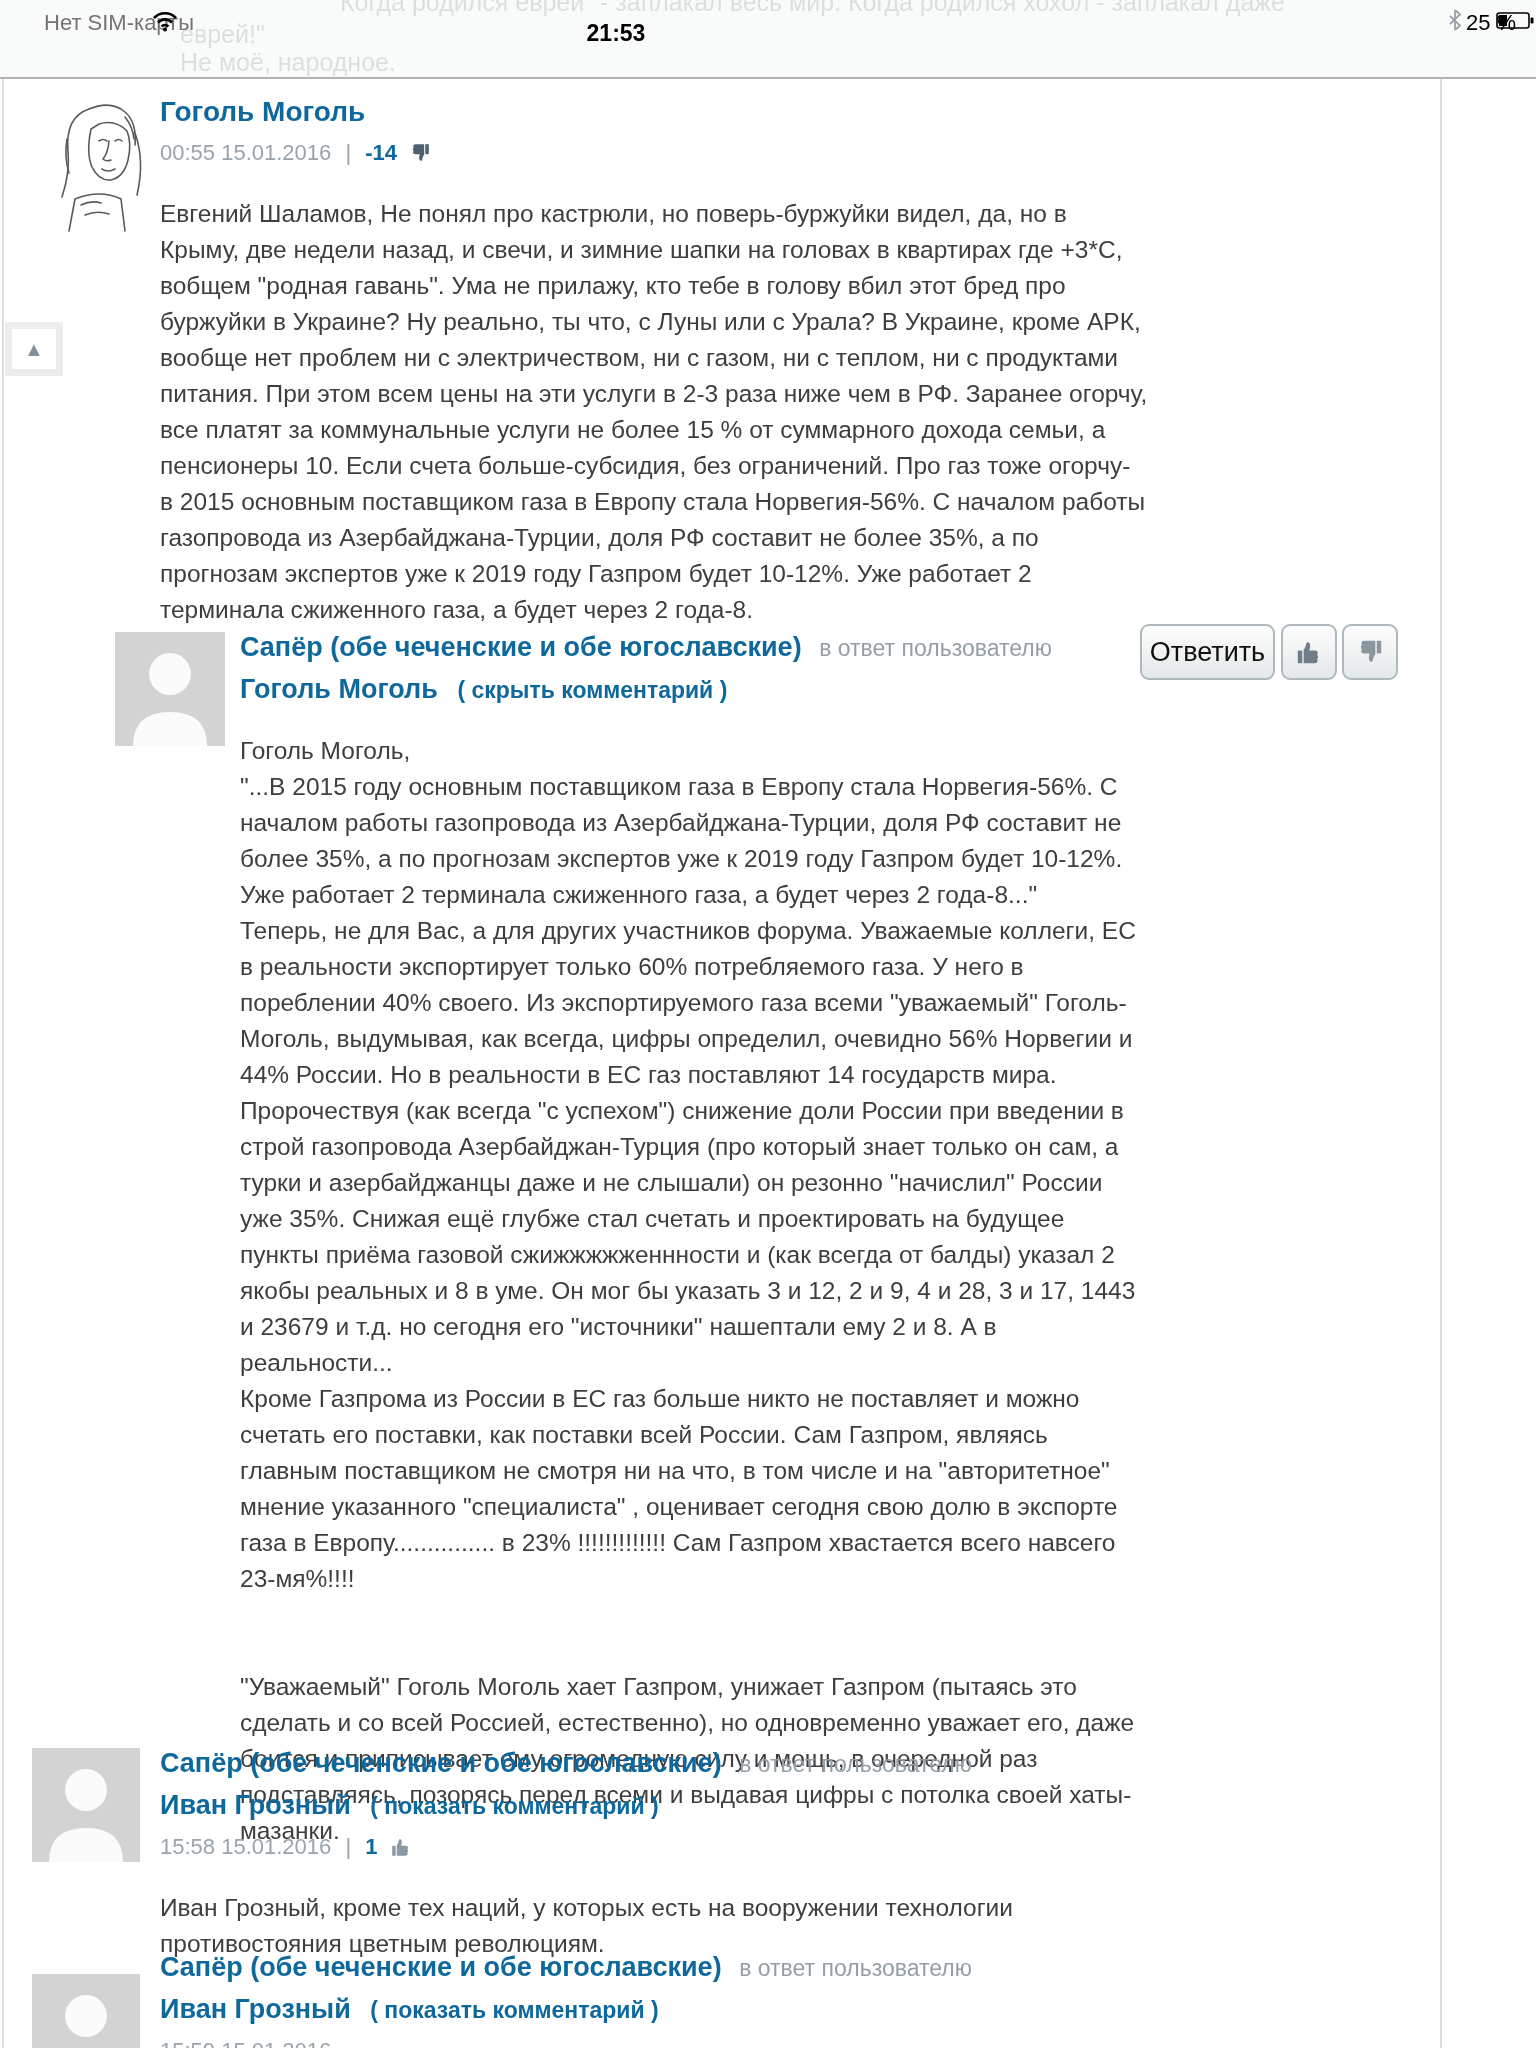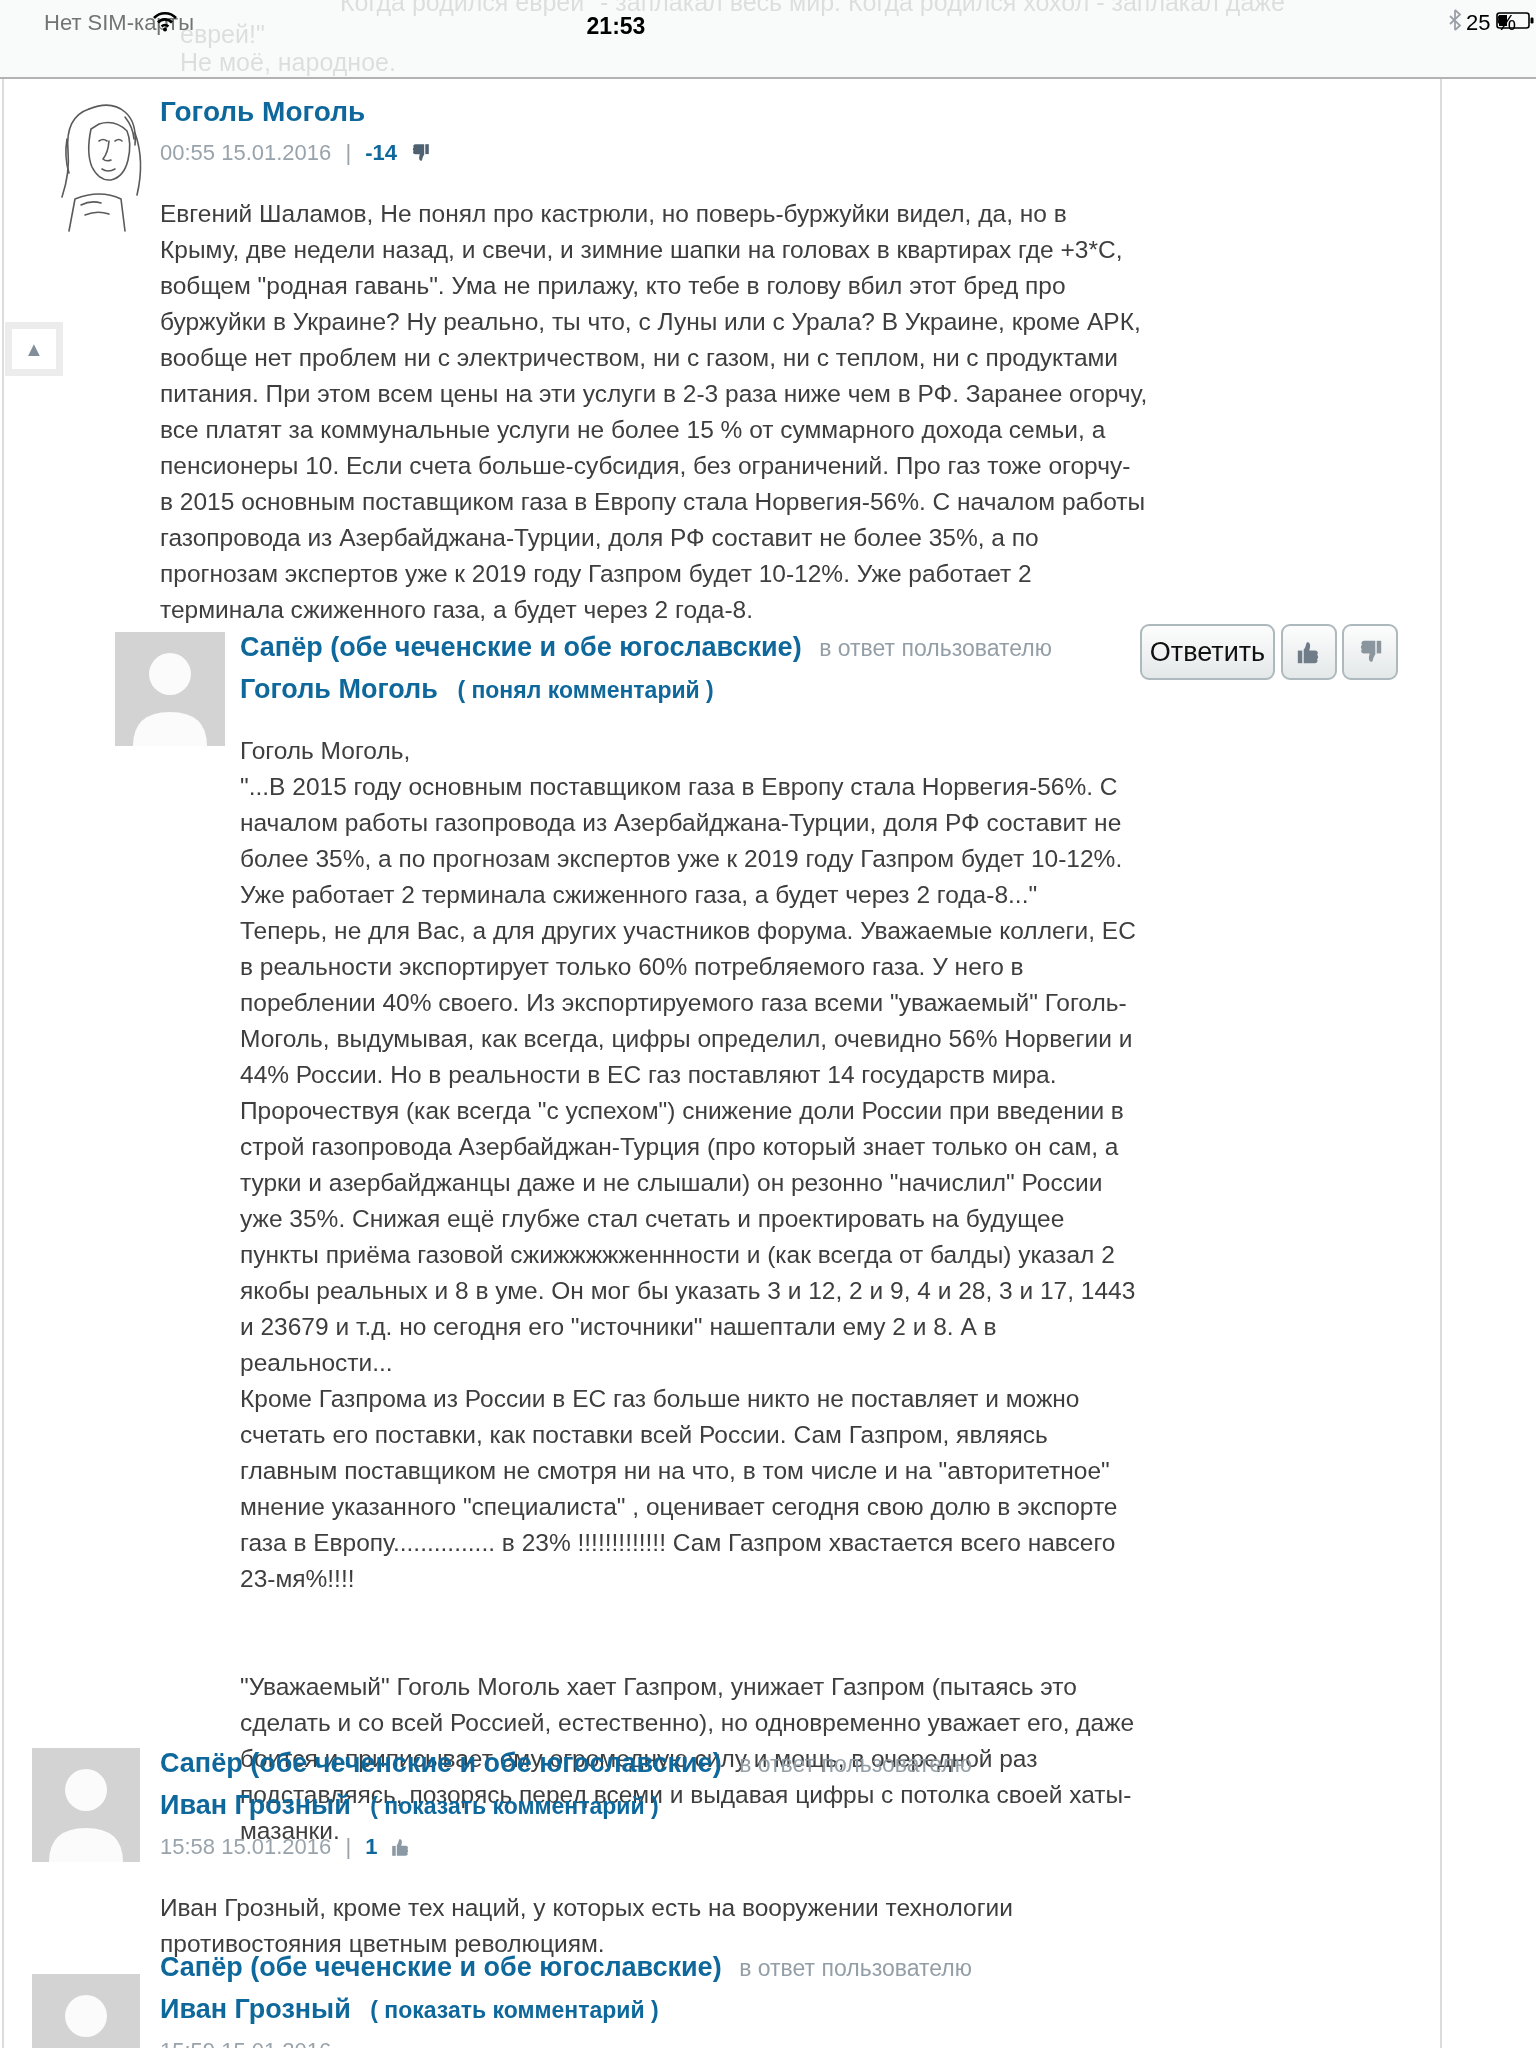--- a/index.html
+++ b/index.html
@@ -8,21 +8,21 @@
 
   
   .statusbar{position:absolute;top:0;left:0;width:1536px;height:77px;
     background:rgba(249,250,250,0.93);border-bottom:2px solid #b3b3b3;z-index:20;}
   .faint{position:absolute;color:rgba(30,30,30,0.13);font-size:25px;white-space:nowrap;}
   .fl1{top:-12px;left:340px;}
   .fl2{top:20px;left:180px;}
   .fl3{top:48px;left:180px;}
   .sb-carrier{position:absolute;top:10px;left:12px;font-size:22px;color:#737373;margin-left:32px;}
   .sb-wifi{position:absolute;top:10px;left:152px;}
-  .sb-time{position:absolute;top:13px;left:0;width:1232px;text-align:center;font-size:23px;font-weight:bold;color:#000;}
+  .sb-time{position:absolute;top:20px;left:0;width:1232px;text-align:center;font-size:23px;font-weight:bold;color:#000;}
   .sb-url{position:absolute;top:40px;left:0;width:1536px;text-align:center;font-size:22px;color:#222;}
   .sb-bt{position:absolute;top:9px;left:1448px;}
   .sb-batt-label{position:absolute;top:10px;left:1466px;font-size:22px;color:#000;}
   .sb-batt{position:absolute;top:12px;left:1496px;}
 
   
   .edge-left{position:absolute;top:77px;left:2px;width:2px;height:1971px;background:#dcdcdc;}
   .edge-right{position:absolute;top:77px;left:1440px;width:2px;height:1971px;background:#dcdcdc;}
   .scrolltop{position:absolute;top:322px;left:5px;width:44px;height:40px;background:#fff;
     border:7px solid #ececec;text-align:center;line-height:40px;font-size:20px;color:#828f9a;cursor:pointer;}
@@ -144,21 +144,21 @@
         <path d="M18 114 q0 -34 37 -34 q37 0 37 34 z" fill="#fbfbfb"></path>
       </svg>
     </span>
     <div class="content">
       <div class="c-name-row">
         <span class="author">Сапёр (обе чеченские и обе югославские)</span>
         <span class="reply-label">в ответ пользователю</span>
       </div>
       <div class="c-name-row row2">
         <span class="author">Гоголь Моголь</span>
-        <span class="toggle">( понял комментарий )</span>
+        <span class="toggle">( скрыть комментарий )</span>
       </div>
       <div class="c-body">Гоголь Моголь,
 "...В 2015 году основным поставщиком газа в Европу стала Норвегия-56%. С началом работы газопровода из Азербайджана-Турции, доля РФ составит не более 35%, а по прогнозам экспертов уже к 2019 году Газпром будет 10-12%. Уже работает 2 терминала сжиженного газа, а будет через 2 года-8..."
 Теперь, не для Вас, а для других участников форума. Уважаемые коллеги, ЕС в реальности экспортирует только 60% потребляемого газа. У него в пореблении 40% своего. Из экспортируемого газа всеми "уважаемый" Гоголь-Моголь, выдумывая, как всегда, цифры определил, очевидно 56% Норвегии и 44% России. Но в реальности в ЕС газ поставляют 14 государств мира. Пророчествуя (как всегда "с успехом") снижение доли России при введении в строй газопровода Азербайджан-Турция (про который знает только он сам, а турки и азербайджанцы даже и не слышали) он резонно "начислил" России уже 35%. Снижая ещё глубже стал счетать и проектировать на будущее пункты приёма газовой сжижжжжженнности и (как всегда от балды) указал 2 якобы реальных и 8 в уме. Он мог бы указать 3 и 12, 2 и 9, 4 и 28, 3 и 17, 1443 и 23679 и т.д. но сегодня его "источники" нашептали ему 2 и 8. А в реальности...
 Кроме Газпрома из России в ЕС газ больше никто не поставляет и можно счетать его поставки, как поставки всей России. Сам Газпром, являясь главным поставщиком не смотря ни на что, в том числе и на "авторитетное" мнение указанного "специалиста" , оценивает сегодня свою долю в экспорте газа в Европу............... в 23% !!!!!!!!!!!!! Сам Газпром хвастается всего навсего 23-мя%!!!!
 
 
 "Уважаемый" Гоголь Моголь хает Газпром, унижает Газпром (пытаясь это сделать и со всей Россией, естественно), но одновременно уважает его, даже боится и приписывает ему огромедную силу и мощь, в очередной раз подставляясь, позорясь перед всеми и выдавая цифры с потолка своей хаты-мазанки.</div>
     </div>
   </div>

